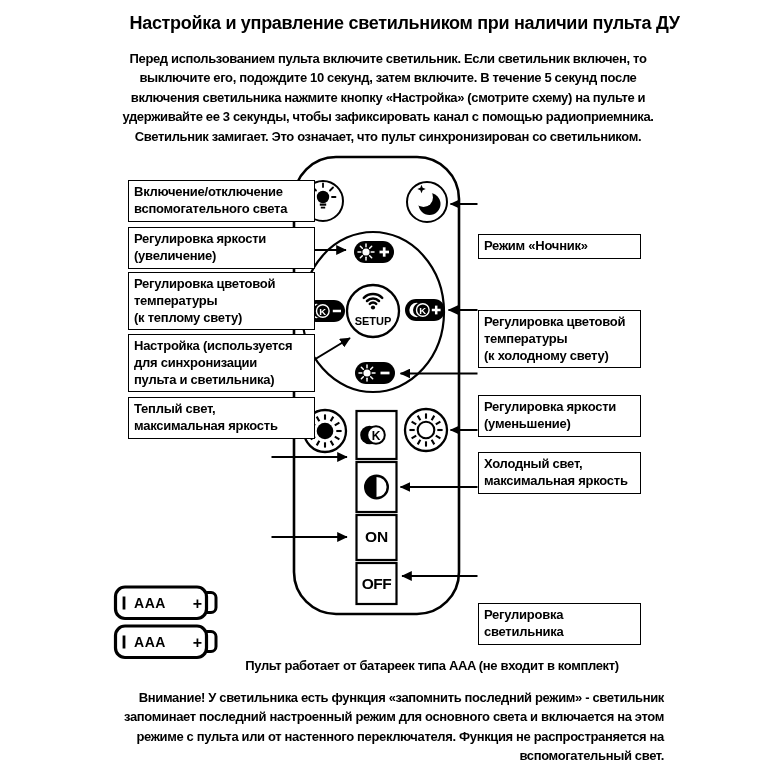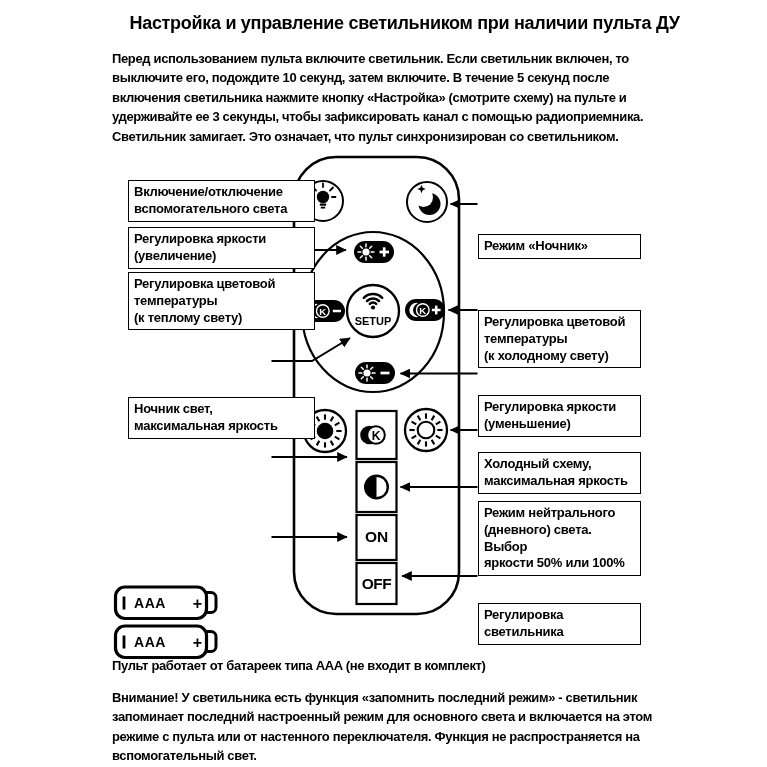--- a/index.html
+++ b/index.html
@@ -1,23 +1,23 @@
 <!DOCTYPE html>
 <html><head>
 <meta charset="utf-8">
 <style>
   html,body{margin:0;padding:0;background:#fff;}
   .page{position:relative;width:767px;height:767px;background:#fff;overflow:hidden;
         font-family:"Liberation Sans",sans-serif;color:#000;font-weight:bold;}
   .page-title{position:absolute;top:13px;left:0;width:767px;text-align:center;
         font-size:18px;letter-spacing:-0.3px;padding-left:21px;}
   .bodytext{position:absolute;font-size:13px;line-height:19.4px;letter-spacing:-0.35px;}
-  .intro{top:49px;left:112px;width:552px;}
-  .battery-note{top:656px;left:112px;width:640px;}
-  .warning{top:688px;left:112px;width:552px;}
+  .intro{top:49px;left:112px;width:552px;text-align:center;}
+  .battery-note{top:656px;left:112px;width:640px;text-align:center;}
+  .warning{top:688px;left:112px;width:552px;text-align:right;}
   .callout{position:absolute;border:1.5px solid #000;background:#fff;box-sizing:border-box;
         font-size:13px;line-height:16.8px;letter-spacing:-0.25px;
         padding:3px 4px 3px 5px;white-space:pre-line;z-index:2;}
   .lc{left:128px;width:187px;}
   .rc{left:478px;width:163px;margin-top:44px;}
   svg{position:absolute;left:0;top:0;z-index:1;}
   svg text{font-family:"Liberation Sans",sans-serif;font-weight:bold;fill:#000;text-anchor:middle;}
   svg text.wtxt{fill:#fff;}
   g[data-rays]{}
 </style>
@@ -29,34 +29,34 @@
   <div class="page-title">Настройка и управление светильником при наличии пульта ДУ</div>
   <div class="bodytext intro">Перед использованием пульта включите светильник. Если светильник включен, то выключите его, подождите 10 секунд, затем включите. В течение 5 секунд после включения светильника нажмите кнопку «Настройка» (смотрите схему) на пульте и удерживайте ее 3 секунды, чтобы зафиксировать канал с помощью радиоприемника. Светильник замигает. Это означает, что пульт синхронизирован со светильником.</div>
 
   <div class="callout lc" style="top:180px">Включение/отключение
 вспомогательного света</div>
   <div class="callout lc" style="top:227px">Регулировка яркости
 (увеличение)</div>
   <div class="callout lc" style="top:272px">Регулировка цветовой
 температуры
 (к теплому свету)</div>
-  <div class="callout lc" style="top:397px">Ночник свет,
+  <div class="callout lc" style="top:334px">Настройка (используется
+для синхронизации
+пульта и светильника)</div>
+  <div class="callout lc" style="top:397px">Теплый свет,
 максимальная яркость</div>
 
   <div class="callout rc" style="top:190px">Режим «Ночник»</div>
   <div class="callout rc" style="top:266px">Регулировка цветовой
 температуры
 (к холодному свету)</div>
   <div class="callout rc" style="top:351px">Регулировка яркости
 (уменьшение)</div>
-  <div class="callout rc" style="top:408px">Холодный схему,
+  <div class="callout rc" style="top:408px">Холодный свет,
 максимальная яркость</div>
-  <div class="callout rc" style="top:457px">Режим нейтрального
-(дневного) света. Выбор
-яркости 50% или 100%</div>
   <div class="callout rc" style="top:559px">Регулировка светильника</div>
 
   <svg width="767" height="767" viewBox="0 0 767 767">
     <defs>
       <marker id="ah" markerWidth="11" markerHeight="10" refX="9.8" refY="5" orient="auto" markerUnits="userSpaceOnUse">
         <path d="M0,0 L10.5,5 L0,10 z" fill="#000"></path>
       </marker>
     </defs>
 
     <rect x="294" y="157" width="165" height="457" rx="42" fill="#fff" stroke="#000" stroke-width="2.6"></rect>

